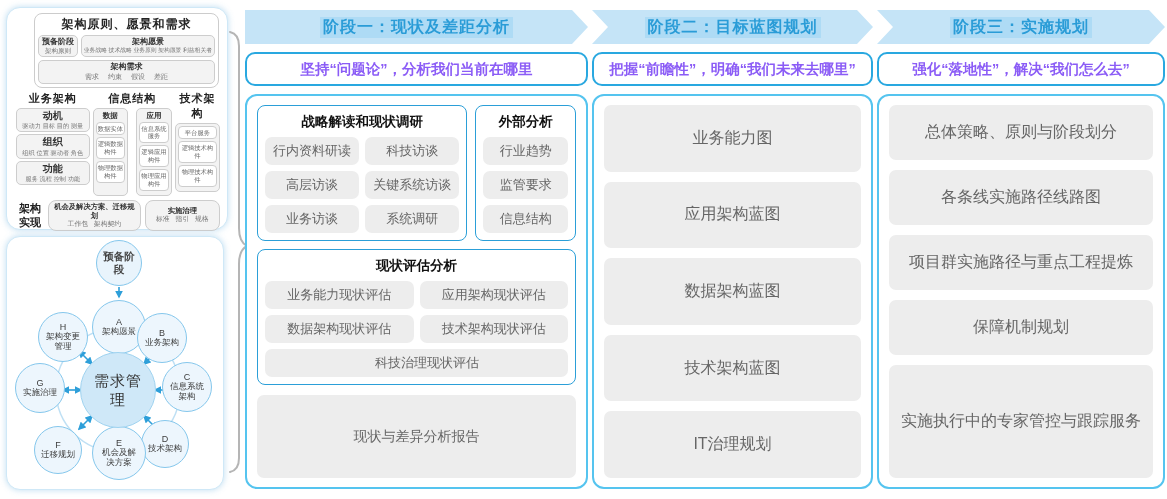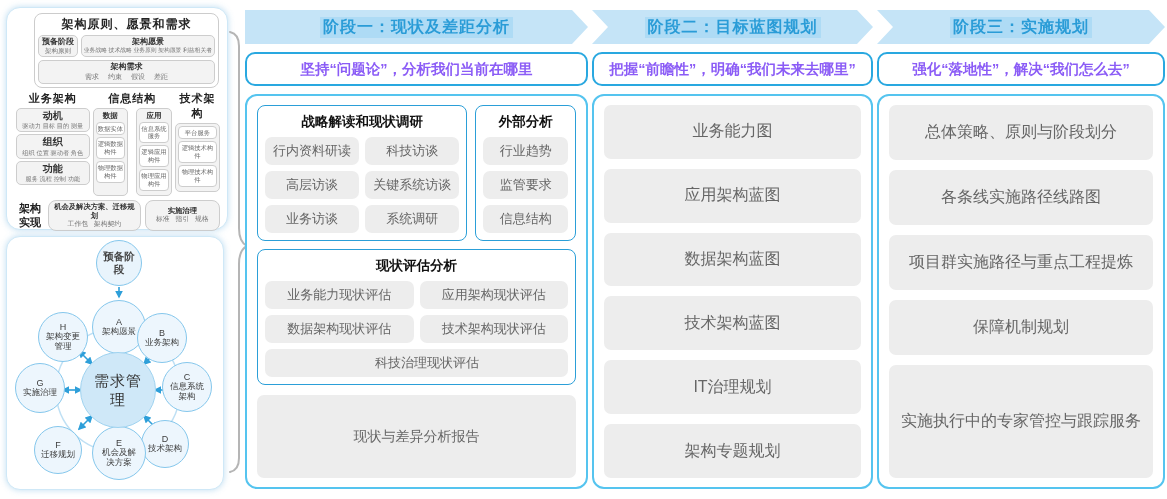--- a/index.html
+++ b/index.html
@@ -287,21 +287,20 @@
       <div class="subtitle">
         <span>把握“前瞻性”，明确“我们未来去哪里”</span>
       </div>
       <div class="content">
         <div class="stack">
           <div class="chip">业务能力图</div>
           <div class="chip">应用架构蓝图</div>
           <div class="chip">数据架构蓝图</div>
           <div class="chip">技术架构蓝图</div>
           <div class="chip">IT治理规划</div>
-          <div class="chip">架构专题规划</div>
         </div>
       </div>
     </div>
 
     <div class="phase-col">
       <div class="band">
         <span>阶段三：实施规划</span>
       </div>
       <div class="subtitle">
         <span>强化“落地性”，解决“我们怎么去”</span>

